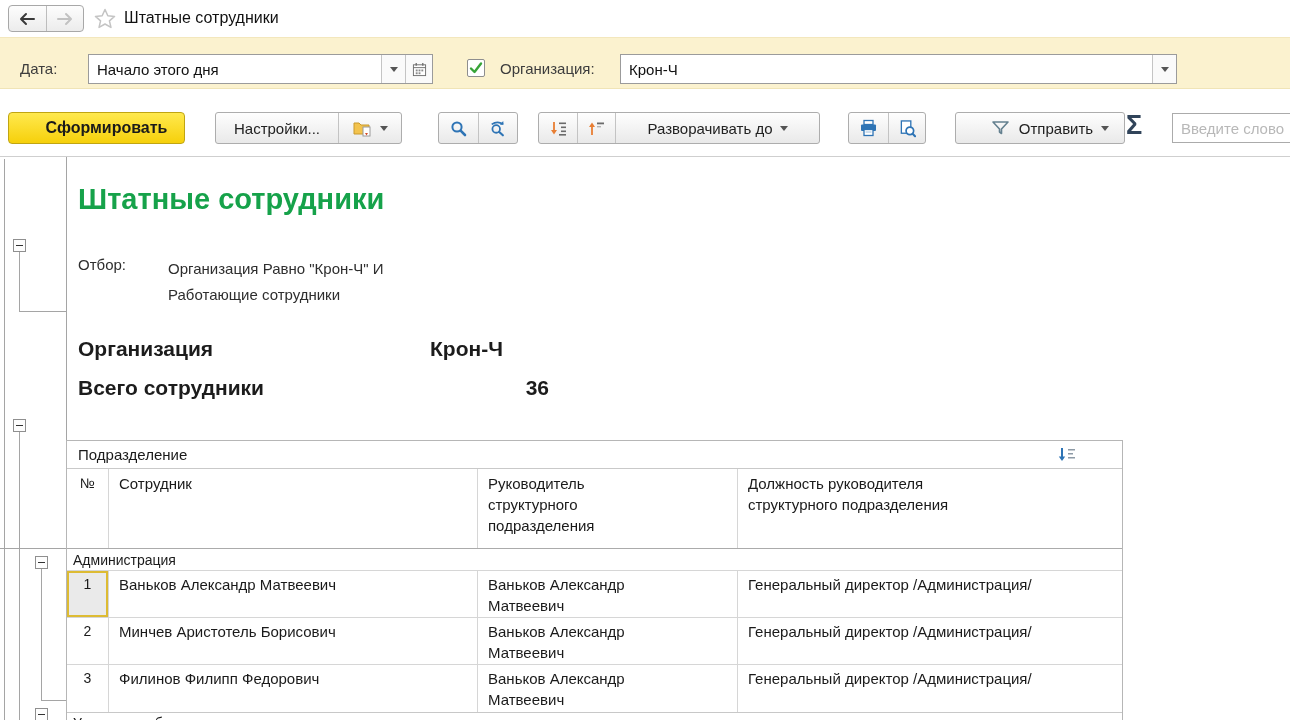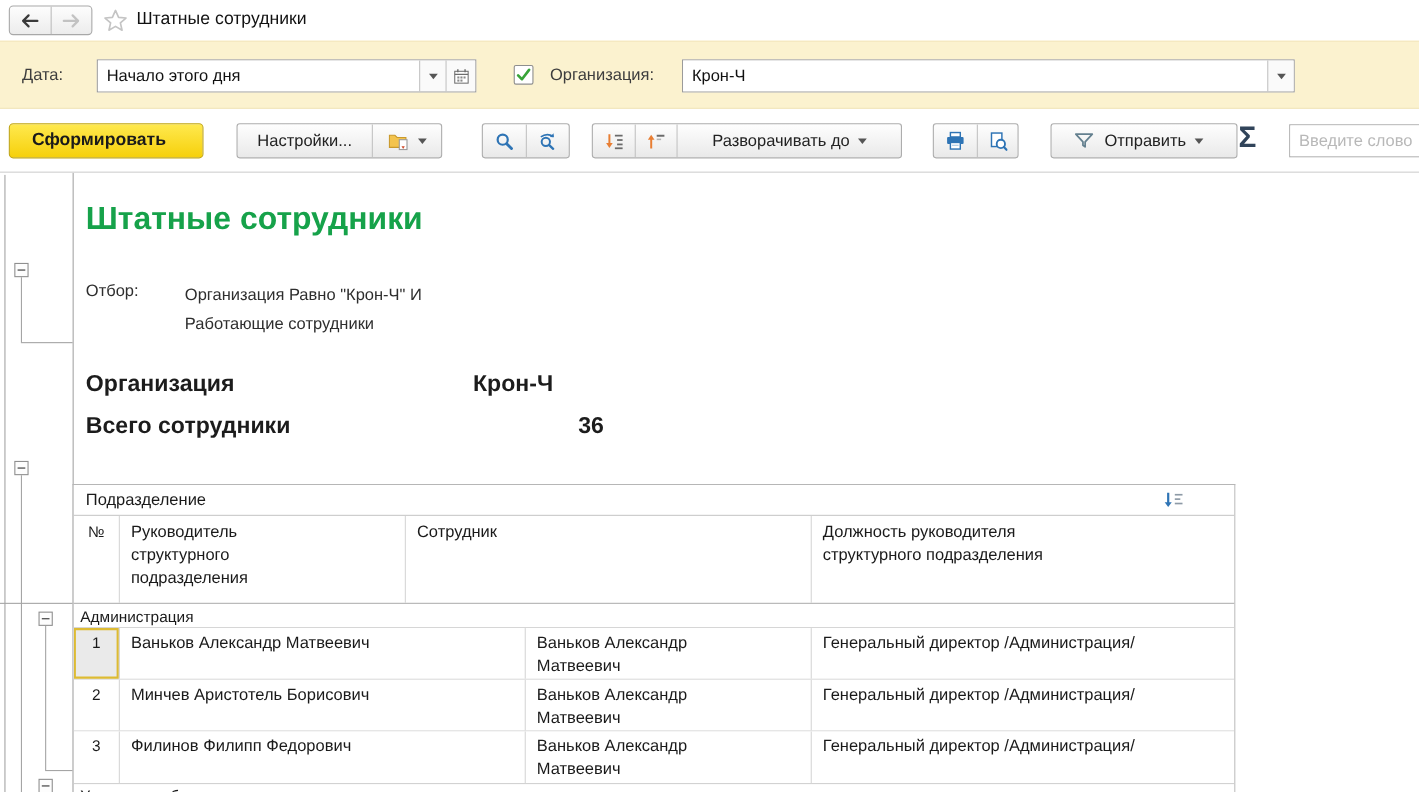--- a/index.html
+++ b/index.html
@@ -9,36 +9,36 @@
   
   .topbar { position:absolute; left:0; top:0; width:1290px; height:37px; background:#fff; }
   .navgrp { position:absolute; left:8px; top:5px; width:76px; height:27px;
     border:1px solid #a8a8a8; border-radius:4px; display:flex; background:linear-gradient(#fdfdfd,#ececec); }
   .navbtn { flex:1; display:flex; align-items:center; justify-content:center; cursor:pointer; }
   .navbtn + .navbtn { border-left:1px solid #bdbdbd; }
   .star { position:absolute; left:92px; top:6px; width:26px; height:26px; cursor:pointer; }
   .wintitle { position:absolute; left:124px; top:9px; font-size:16px; color:#111; }
 
   
-  .filterbar { position:absolute; left:0; top:37px; width:1290px; height:62px;
+  .filterbar { position:absolute; left:0; top:37px; width:1290px; height:52px;
     background:#fbf2cf; border-top:1px solid #f3e7bd; border-bottom:1px solid #f0e4b6; }
   .flabel { position:absolute; top:22px; font-size:15px; color:#3d3d3d; }
   .combo { position:absolute; top:16px; height:30px; border:1px solid #9b9b9b; background:#fff; display:flex; }
   .combo input { flex:1; border:none; outline:none; font-family:inherit; font-size:15px; padding:0 8px; color:#111; background:#fff; min-width:0; }
   .combo-btn { width:24px; border-left:1px solid #c4c4c4; background:#fafafa; display:flex; align-items:center; justify-content:center; cursor:pointer; }
   .combo-btn.cal { width:27px; }
   .caret { width:0; height:0; border-left:4px solid transparent; border-right:4px solid transparent; border-top:5px solid #555; }
   .checkbox { position:absolute; left:467px; top:21px; width:18px; height:18px; background:#fff;
     border:1px solid #8e8e8e; border-radius:2px; cursor:pointer; display:flex; align-items:center; justify-content:center; }
 
   
   .toolbar { position:absolute; left:0; top:99px; width:1290px; height:57px; background:#fff; }
   .btn, .btngrp { position:absolute; top:13px; height:32px; }
   .btn { border:1px solid #adadad; border-radius:3px; background:linear-gradient(#fefefe,#e9e9e9);
-    font-size:15px; color:#222; display:flex; align-items:center; gap:8px; cursor:pointer;padding-left:20px; }
+    font-size:15px; color:#222; display:flex; align-items:center; justify-content:center; gap:8px; cursor:pointer;padding-left:20px; }
   .btn-generate { left:8px; width:177px; background:linear-gradient(#ffe94e,#f6d00b);
     border:1px solid #c0a512; border-radius:4px; font-weight:bold; font-size:16px; color:#1a1a1a; }
   .btngrp { border:1px solid #adadad; border-radius:3px; display:flex; overflow:hidden; background:linear-gradient(#fefefe,#e9e9e9); }
   .btngrp .cell { display:flex; align-items:center; justify-content:center; gap:7px;
     font-size:15px; color:#222; cursor:pointer; padding:0 10px; }
   .btngrp .cell + .cell { border-left:1px solid #c3c3c3; }
   .sigma { position:absolute; left:1126px; top:11px; font-size:27px; font-weight:bold; color:#31445a; cursor:pointer; }
   .quicksearch { position:absolute; left:1172px; top:14px; width:200px; height:30px; border:1px solid #ababab; background:#fff; }
   .quicksearch input { width:100%; height:100%; border:none; outline:none; padding:0 8px; font-family:inherit; font-size:15px; color:#333; }
   .quicksearch input::placeholder { color:#b8b8b8; }
@@ -284,24 +284,24 @@
           <path d="M1.8 10.5 L5 15 L8.2 10.5 Z" fill="#2e74b5"></path>
           <rect x="11" y="3" width="7" height="1.5" fill="#8d9aa6"></rect>
           <rect x="11" y="7" width="5" height="1.5" fill="#8d9aa6"></rect>
           <rect x="11" y="11" width="7" height="1.5" fill="#8d9aa6"></rect>
         </svg>
       </div>
     </div>
 
     <div class="trow colhdr">
       <div class="tc c-num">№</div>
+      <div class="tc c-emp">Сотрудник</div>
       <div class="tc c-mgr">
         <span class="wrap115">Руководитель структурного подразделения</span>
       </div>
-      <div class="tc c-emp">Сотрудник</div>
       <div class="tc c-pos">
         <span class="wrap215">Должность руководителя структурного подразделения</span>
       </div>
     </div>
 
     <div class="trow grprow">
       <span class="grp-label">Администрация</span>
     </div>
 
     <div class="trow datarow">

